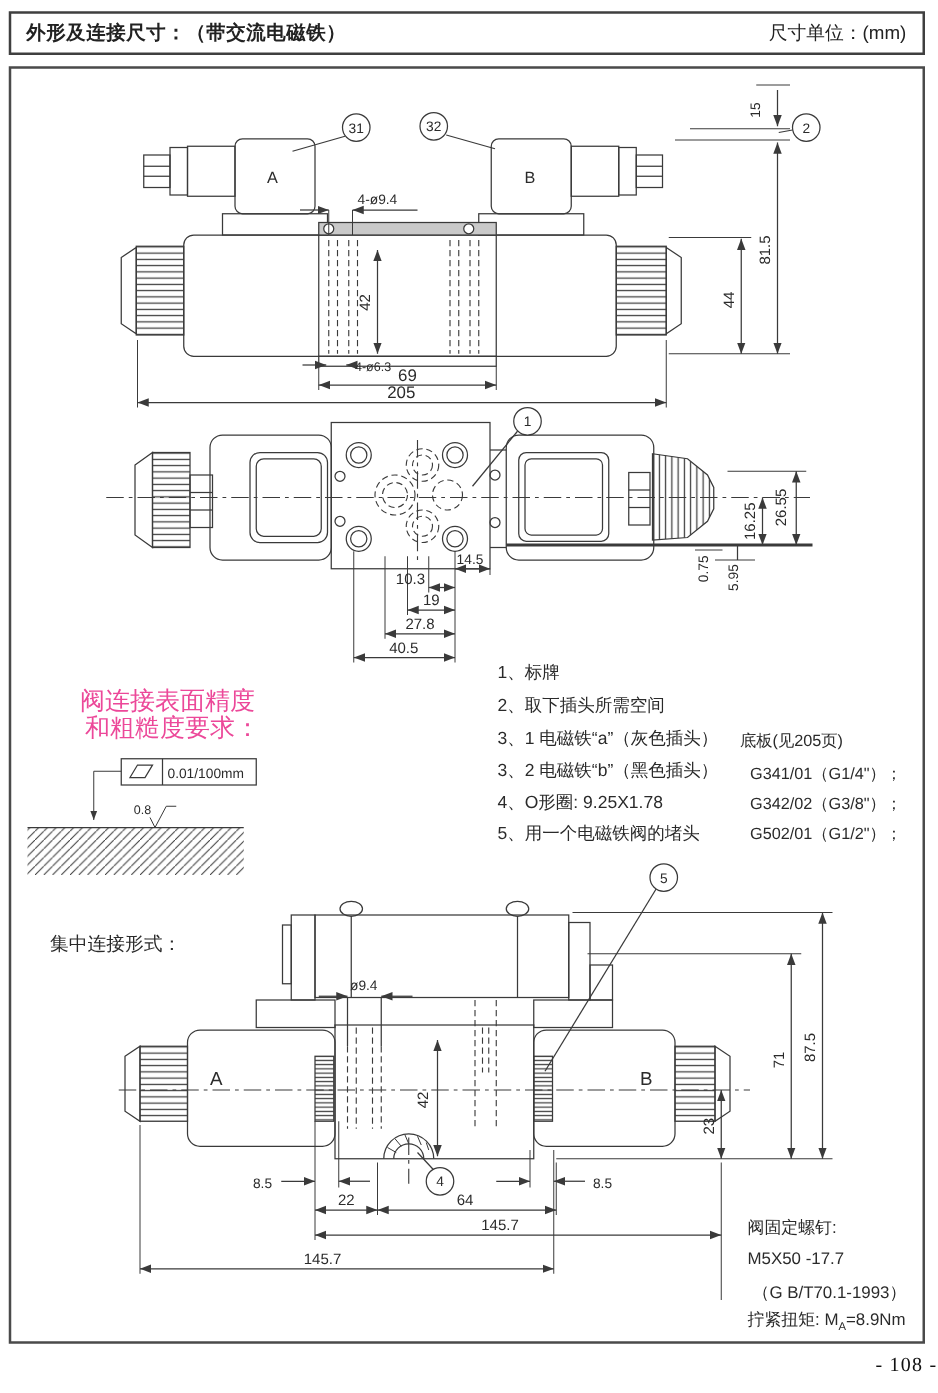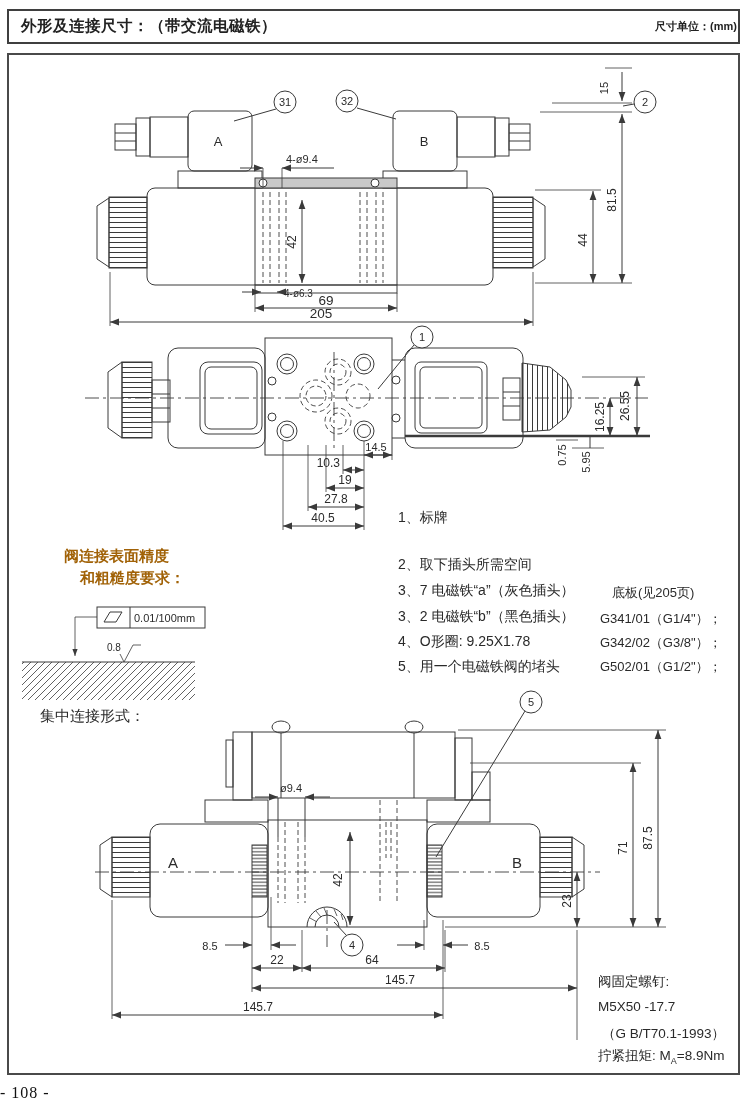--- a/index.html
+++ b/index.html
@@ -1,29 +1,29 @@
 <!DOCTYPE html>
 <html><head>
 <meta charset="utf-8">
 <style>
   html,body{margin:0;padding:0;background:#fff;}
   .page{position:relative;width:750px;height:1114px;background:#fff;overflow:hidden;
         font-family:"Liberation Sans","DejaVu Sans",sans-serif;color:#222;}
   .hdr-box{position:absolute;left:7px;top:9px;width:733px;height:35px;border:2px solid #3f3f3f;
            display:flex;align-items:center;justify-content:space-between;box-sizing:border-box;gap:48px;}
   .hdr-title{font-size:15.5px;font-weight:700;padding-left:12px;letter-spacing:.5px;}
-  .hdr-unit{font-size:11px;font-weight:700;padding-right:1px;}
+  .hdr-unit{font-size:15px;font-weight:400;padding-right:13px;}
   .main-box{position:absolute;left:7px;top:53px;width:733px;height:1022px;border:2px solid #4a4a4a;box-sizing:border-box;}
   .abs{position:absolute;white-space:nowrap;}
-  .spec-t{font-size:15px;color:#a16207;font-weight:bold;}
+  .spec-t{font-size:20px;color:#ec4899;}
   .note-t{font-size:14px;color:#2a2a2a;}
   .sub-t{font-size:13px;color:#2a2a2a;}
   .fast-t{font-size:13.5px;color:#2a2a2a;margin-left:10px;}
   .btitle{font-size:15px;color:#2a2a2a;}
-  .pageno{position:absolute;top:1084px;left:0;width:100%;text-align:left;
+  .pageno{position:absolute;top:1084px;left:0;width:100%;text-align:right;
           font-family:"Liberation Serif","DejaVu Serif",serif;font-size:16px;color:#111;letter-spacing:1px;}
   sub.ma{font-size:9px;}
   
   #dwg{position:absolute;left:0;top:0;}
   #dwg path,#dwg rect,#dwg line,#dwg circle,#dwg ellipse,#dwg polygon,#dwg polyline{
       fill:none;stroke:#3a3a3a;stroke-width:1;}
   #dwg .dsh{stroke-dasharray:5 3;stroke-width:.9;}
   #dwg .cl{stroke-dasharray:14 4 3 4;stroke-width:.9;}
   #dwg .hv{stroke-width:2.4;}
   #dwg .thn{stroke-width:.8;}
@@ -328,35 +328,35 @@
       <line x1="302" y1="968" x2="445" y2="968" marker-start="url(#m)" marker-end="url(#m)"></line>
       <text x="372" y="964" text-anchor="middle">64</text>
       <line x1="252" y1="988" x2="577" y2="988" marker-start="url(#m)" marker-end="url(#m)"></line>
       <text x="400" y="984" text-anchor="middle">145.7</text>
       <line x1="112" y1="1015" x2="443" y2="1015" marker-start="url(#m)" marker-end="url(#m)"></line>
       <text x="258" y="1011" text-anchor="middle">145.7</text>
     </g>
   </svg>
 
   <div class="abs spec-t" style="left:64px;top:547px">阀连接表面精度</div>
-  <div class="abs spec-t" style="left:80px;top:569px">和粗糙度要求：</div>
-
-  <div class="abs note-t" style="left:398px;top:509px">1、标牌</div>
+  <div class="abs spec-t" style="left:68px;top:569px">和粗糙度要求：</div>
+
+  <div class="abs note-t" style="left:398px;top:529px">1、标牌</div>
   <div class="abs note-t" style="left:398px;top:556px">2、取下插头所需空间</div>
-  <div class="abs note-t" style="left:398px;top:582px">3、7 电磁铁“a”（灰色插头）</div>
+  <div class="abs note-t" style="left:398px;top:582px">3、1 电磁铁“a”（灰色插头）</div>
   <div class="abs note-t" style="left:398px;top:608px">3、2 电磁铁“b”（黑色插头）</div>
   <div class="abs note-t" style="left:398px;top:633px">4、O形圈: 9.25X1.78</div>
   <div class="abs note-t" style="left:398px;top:658px">5、用一个电磁铁阀的堵头</div>
 
-  <div class="abs sub-t" style="left:612px;top:584px">底板(见205页)</div>
+  <div class="abs sub-t" style="left:592px;top:584px">底板(见205页)</div>
   <div class="abs sub-t" style="left:600px;top:610px">G341/01（G1/4"）；</div>
   <div class="abs sub-t" style="left:600px;top:634px">G342/02（G3/8"）；</div>
   <div class="abs sub-t" style="left:600px;top:658px">G502/01（G1/2"）；</div>
 
-  <div class="abs btitle" style="left:40px;top:707px">集中连接形式：</div>
+  <div class="abs btitle" style="left:40px;top:746px">集中连接形式：</div>
 
   <div class="abs fast-t" style="left:588px;top:973px">阀固定螺钉:</div>
   <div class="abs fast-t" style="left:588px;top:999px">M5X50 -17.7</div>
   <div class="abs fast-t" style="left:592px;top:1025px">（G B/T70.1-1993）</div>
   <div class="abs fast-t" style="left:588px;top:1047px"><span>拧紧扭矩: M</span><sub class="ma">A</sub><span>=8.9Nm</span></div>
 
   <div class="pageno">- 108 -</div>
 </div>
 
 </body></html>

